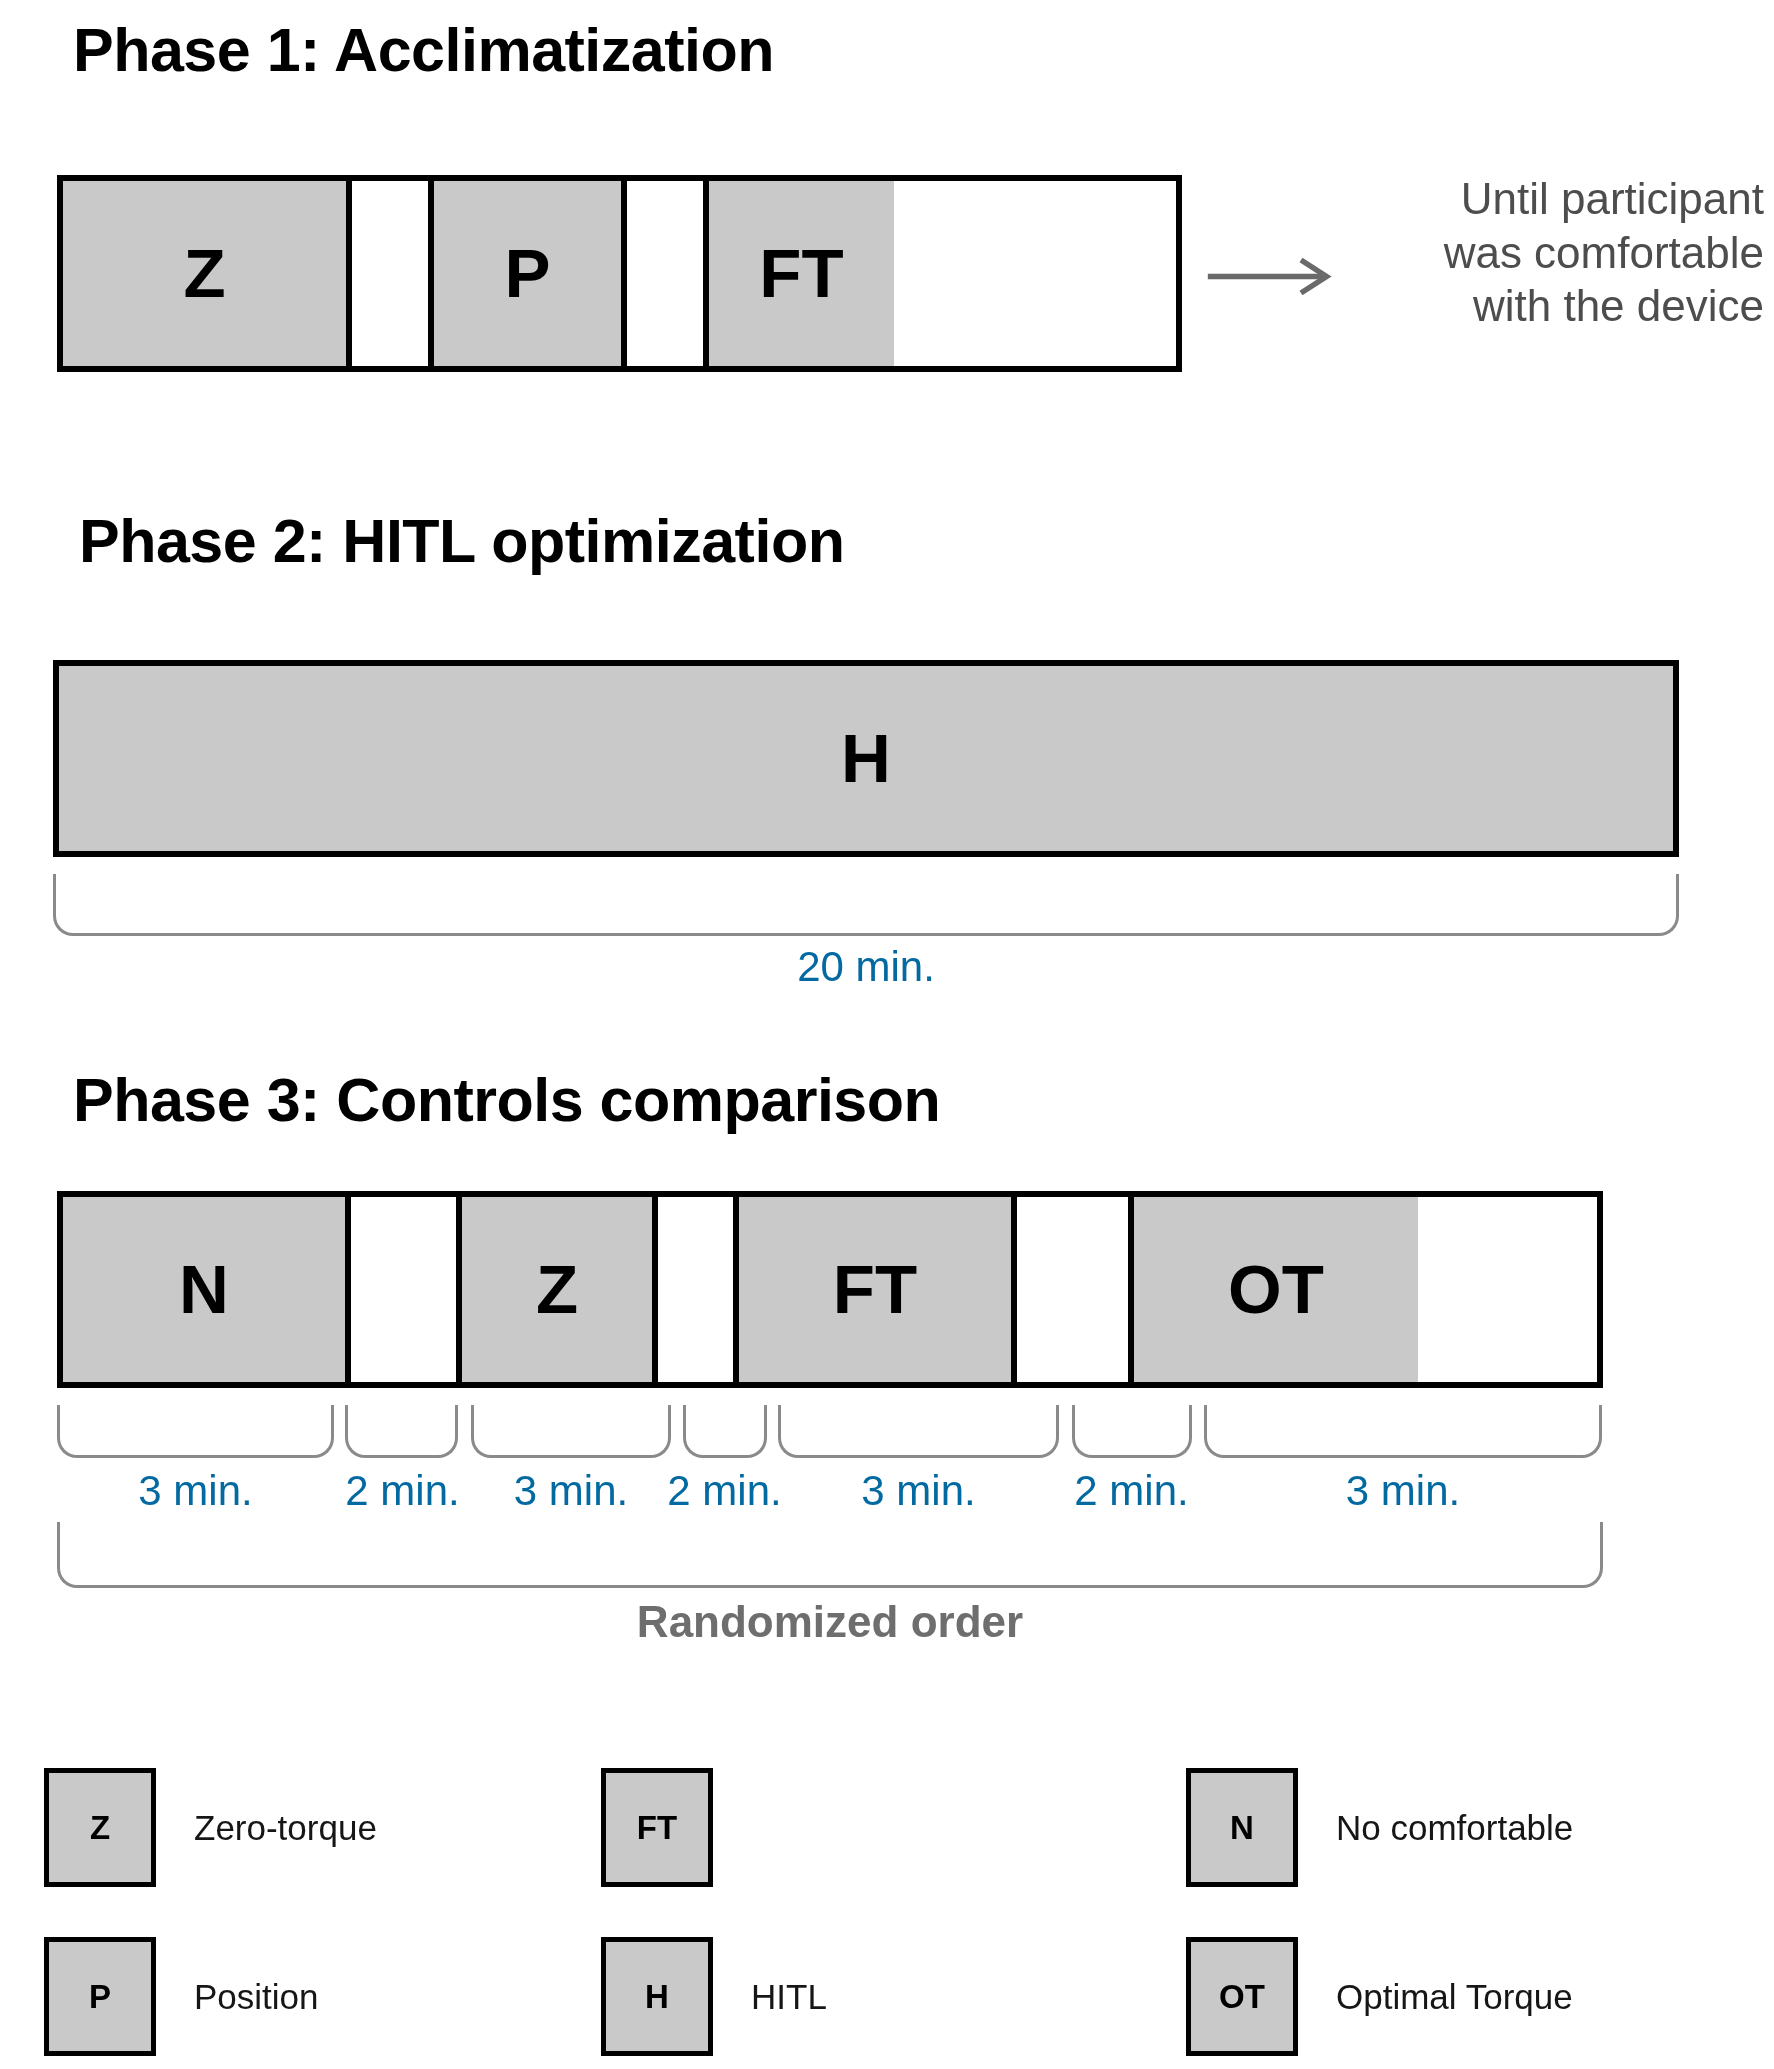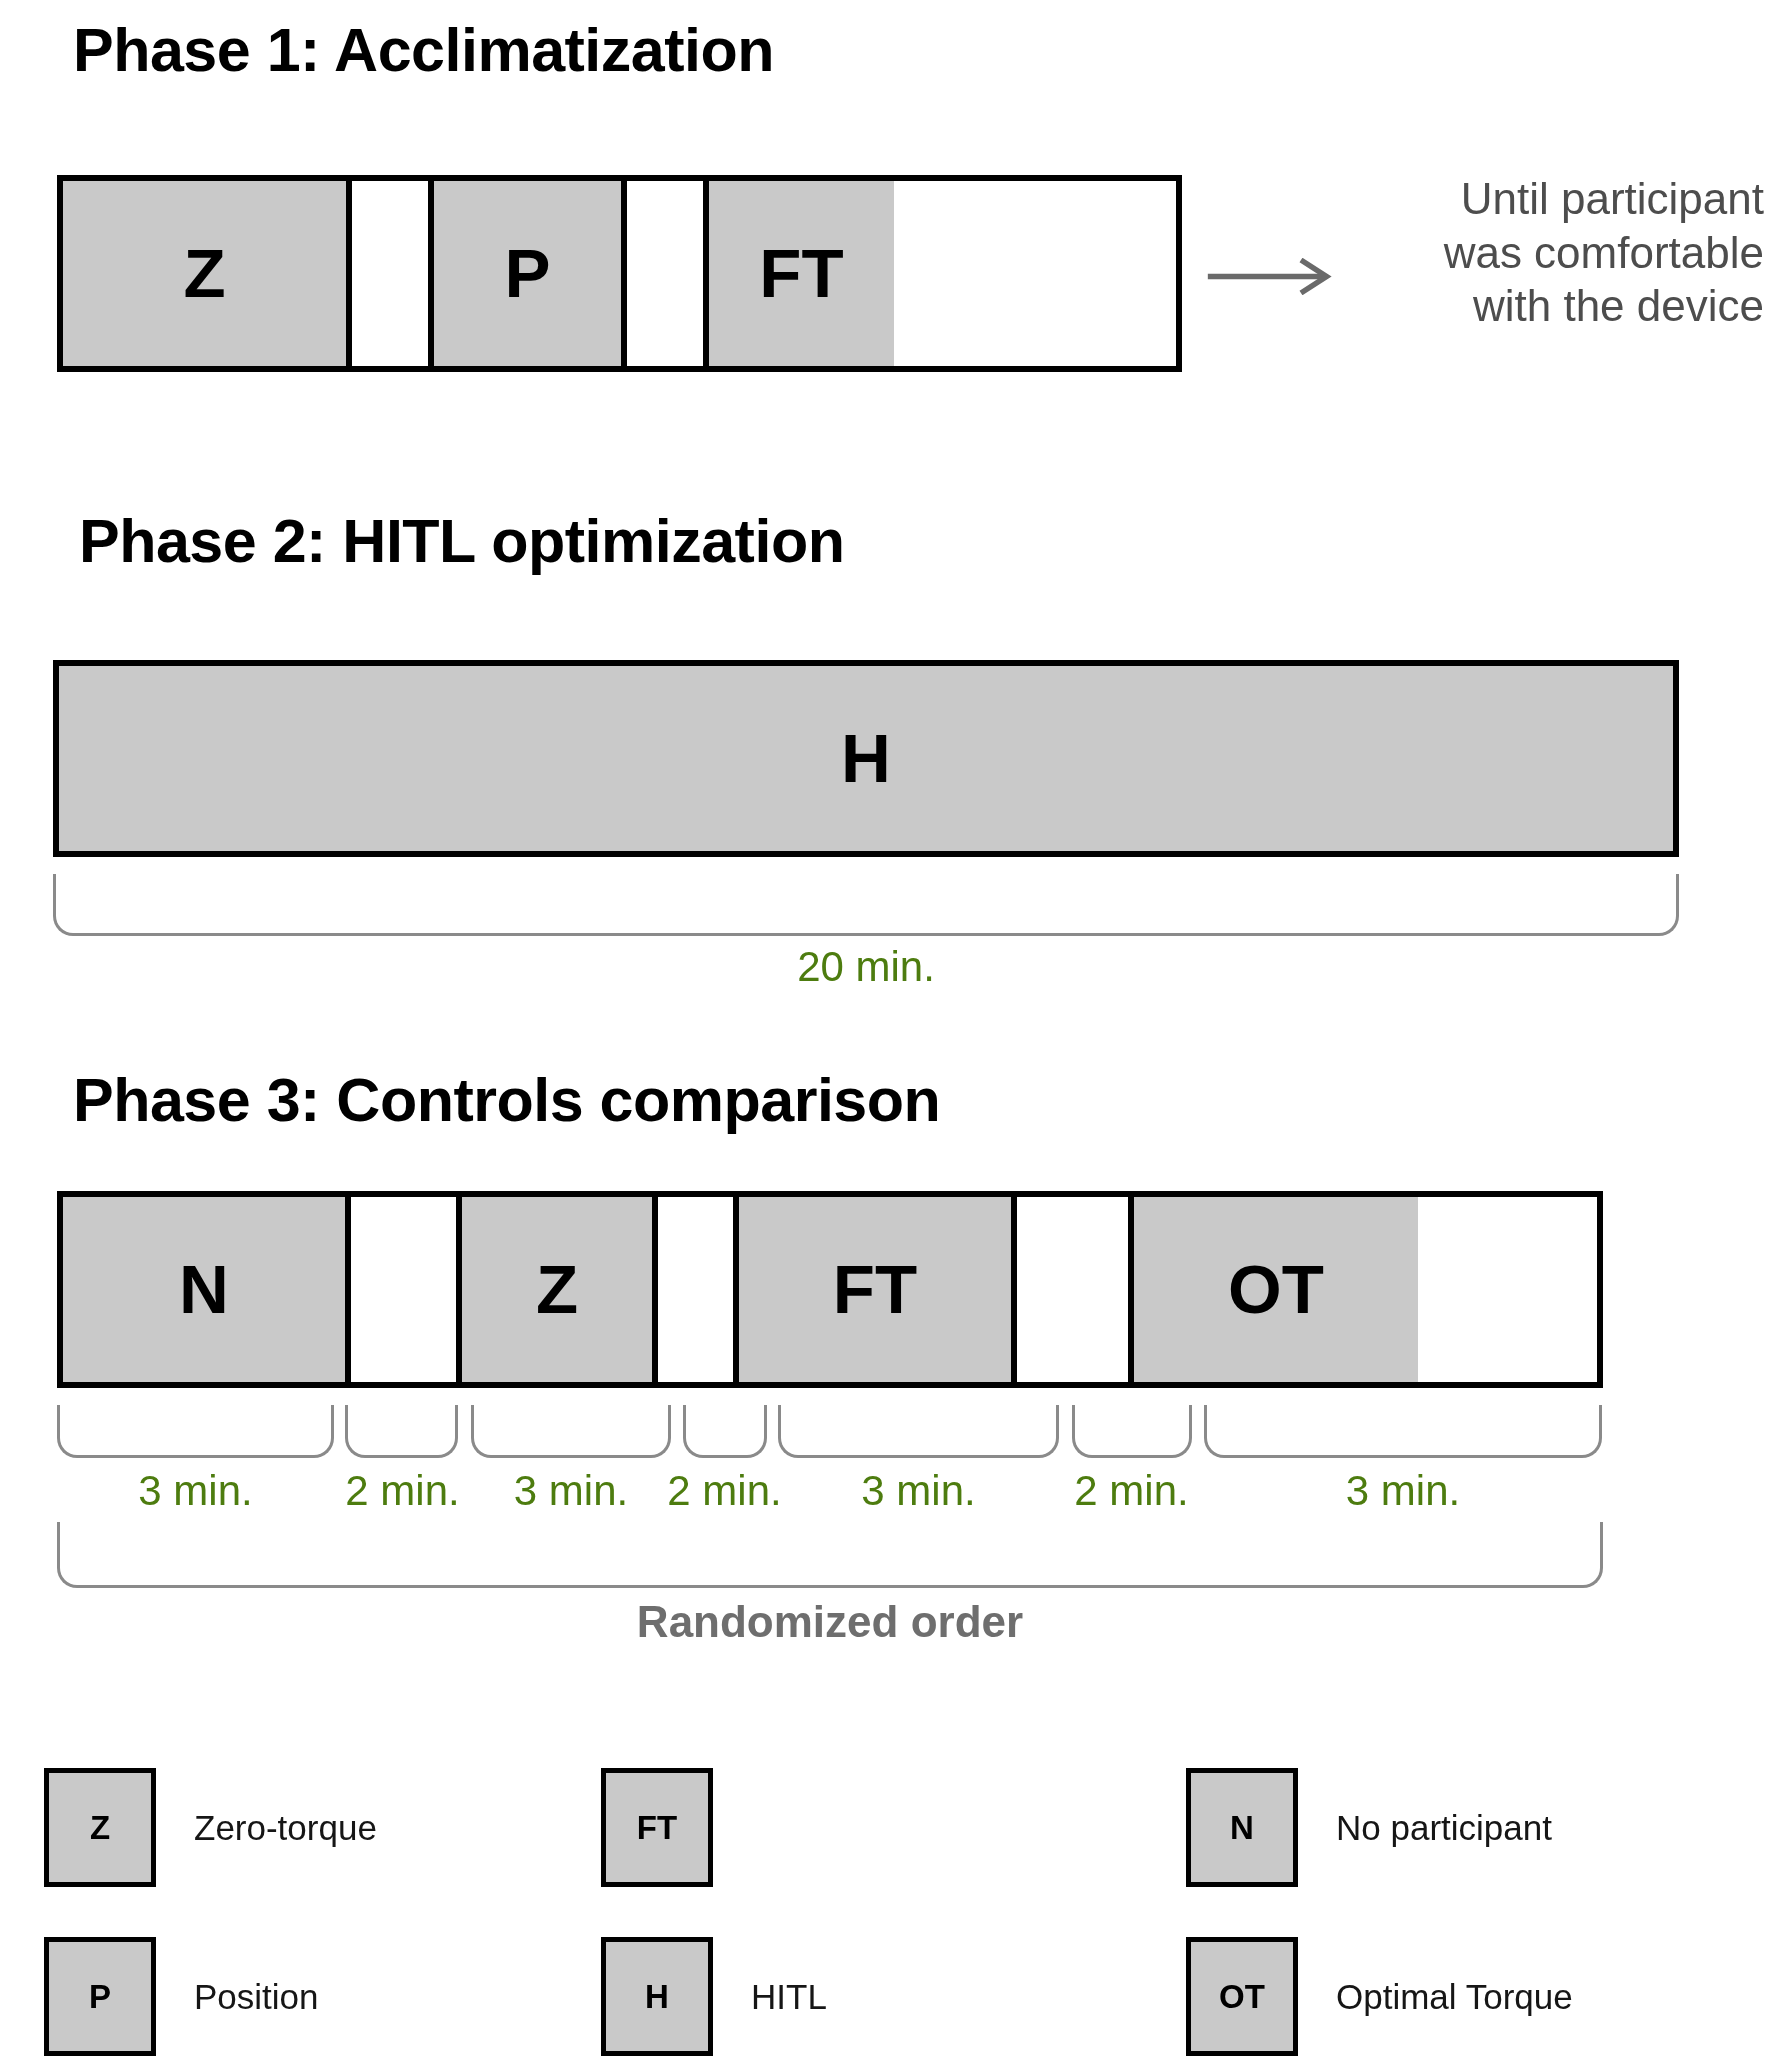--- a/index.html
+++ b/index.html
@@ -54,21 +54,21 @@
     box-sizing: border-box;
     border: 3.7px solid #8a8a8a;
     border-top: none;
     border-bottom-left-radius: 20px;
     border-bottom-right-radius: 20px;
   }
   .brace-label {
     position: absolute;
     text-align: center;
     font-size: 42px;
-    color: #4d7c0f;
+    color: #0369a1;
     white-space: nowrap;
   }
   .brace-label.strong {
     font-weight: bold;
     color: #6e6e6e;
     font-size: 44px;
   }
 
   
   .arrow-wrap {
@@ -203,21 +203,21 @@
     <div class="legend-chip">Z</div>
     <div class="legend-label">Zero-torque</div>
   </div>
 
   <div class="legend-item">
     <div class="legend-chip">FT</div>
   </div>
 
   <div class="legend-item">
     <div class="legend-chip">N</div>
-    <div class="legend-label">No participant</div>
+    <div class="legend-label">No comfortable</div>
   </div>
 
   <div class="legend-item">
     <div class="legend-chip">P</div>
     <div class="legend-label">Position</div>
   </div>
 
   <div class="legend-item">
     <div class="legend-chip">H</div>
     <div class="legend-label">HITL</div>

